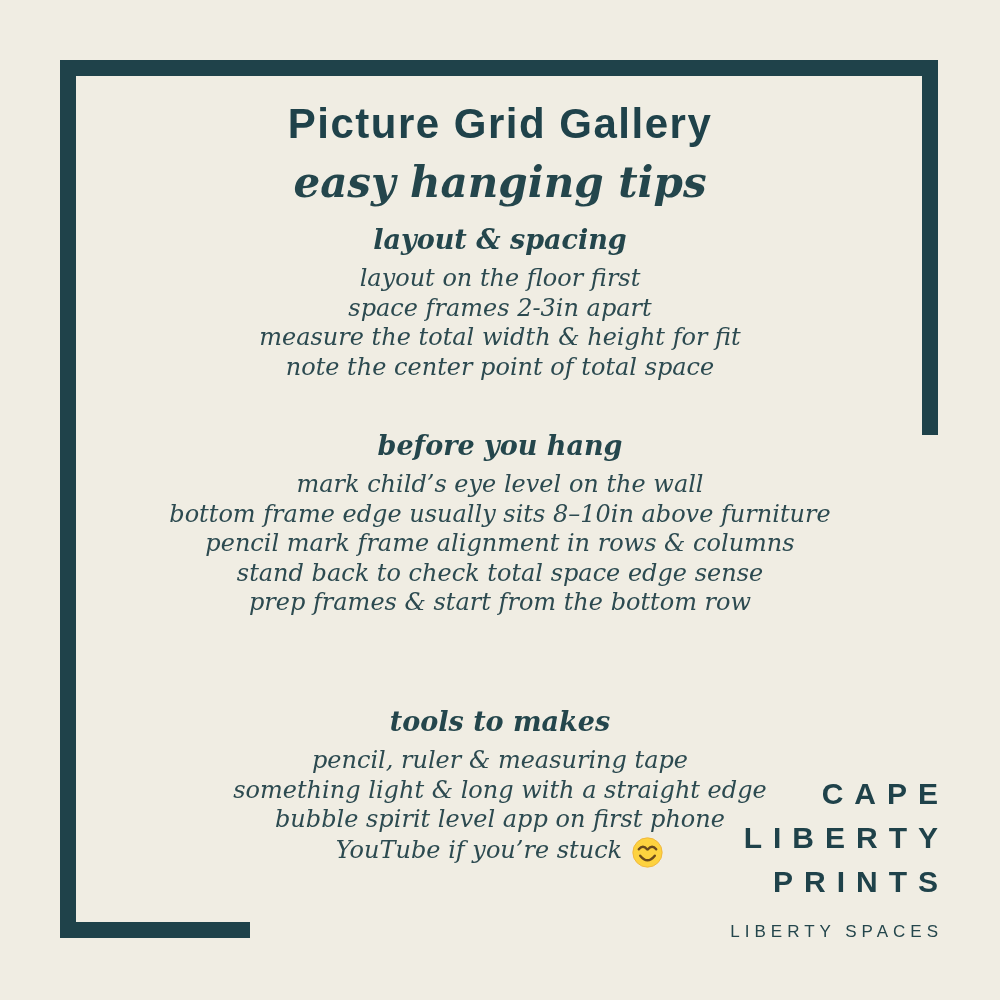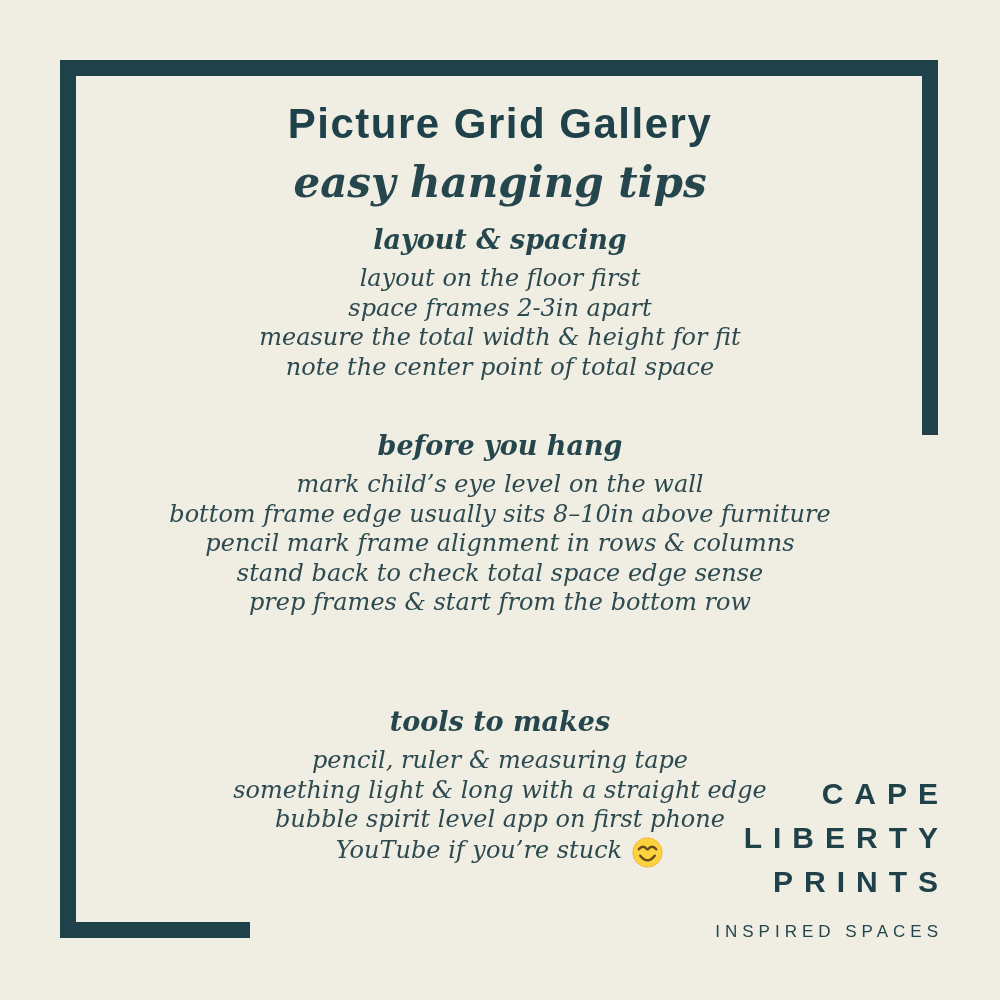--- a/index.html
+++ b/index.html
@@ -99,14 +99,14 @@
         <path d="M10 21.5 q8 10 16 0" stroke="#69491c" stroke-width="2.6" fill="none" stroke-linecap="round"></path>
       </svg>
     </div>
   </div>
 </div>
 
 <div class="brand">
   <div class="brand-line">CAPE</div>
   <div class="brand-line">LIBERTY</div>
   <div class="brand-line">PRINTS</div>
-  <div class="brand-tagline">INSPIRED SPACES</div>
+  <div class="brand-tagline">LIBERTY SPACES</div>
 </div>
 
 </body></html>

